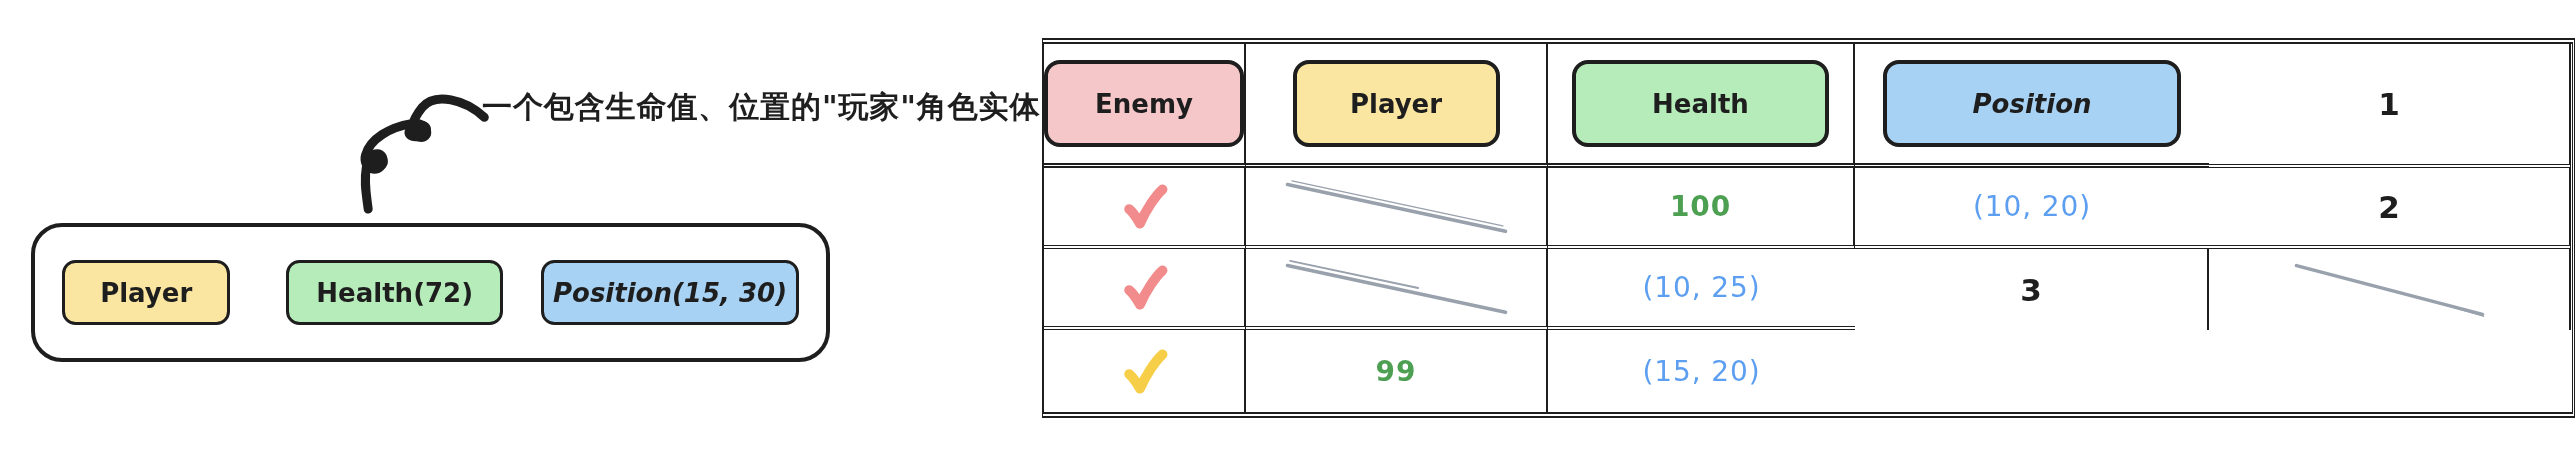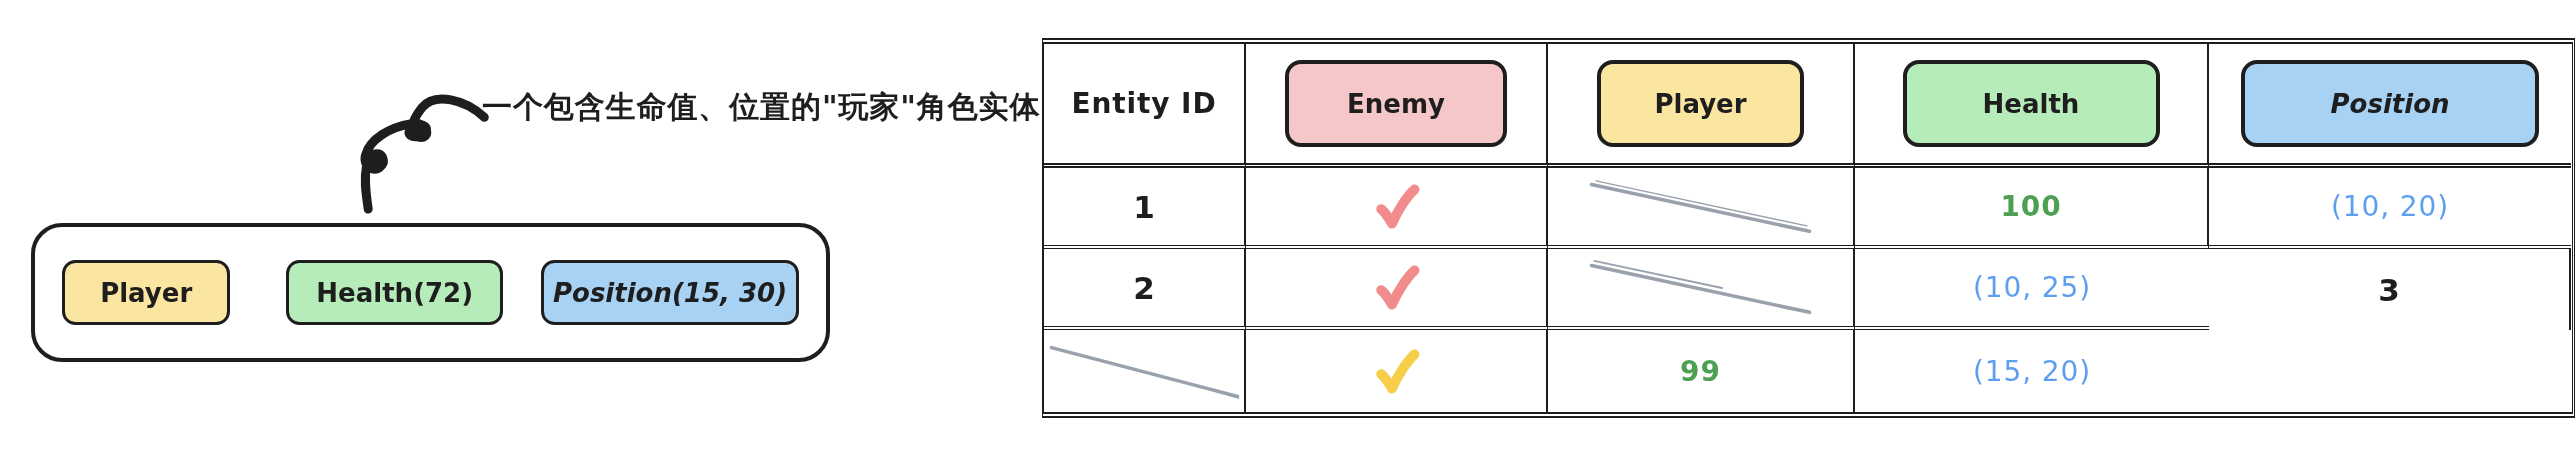--- a/index.html
+++ b/index.html
@@ -110,23 +110,20 @@
       <span>Health(72)</span>
     </div>
     <div class="badge blue">
       <span>Position(15, 30)</span>
     </div>
   </div>
 
   <div class="ecs-table">
 
     <div class="t-cell header">
-      <span class="id-header">Entity ID</span>
-    </div>
-    <div class="t-cell header">
       <div class="badge pink w-enemy">
         <span>Enemy</span>
       </div>
     </div>
     <div class="t-cell header">
       <div class="badge yellow w-player">
         <span>Player</span>
       </div>
     </div>
     <div class="t-cell header">

